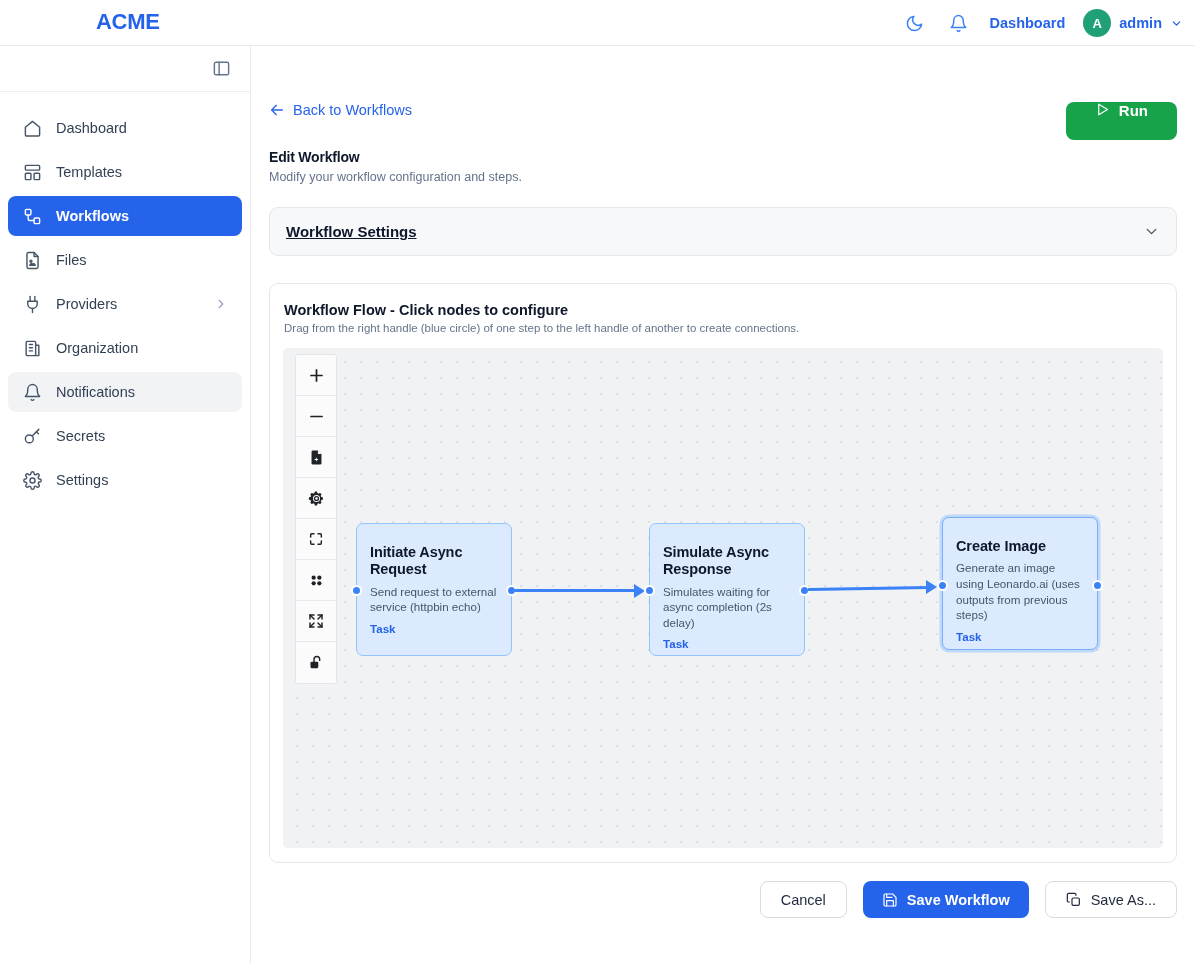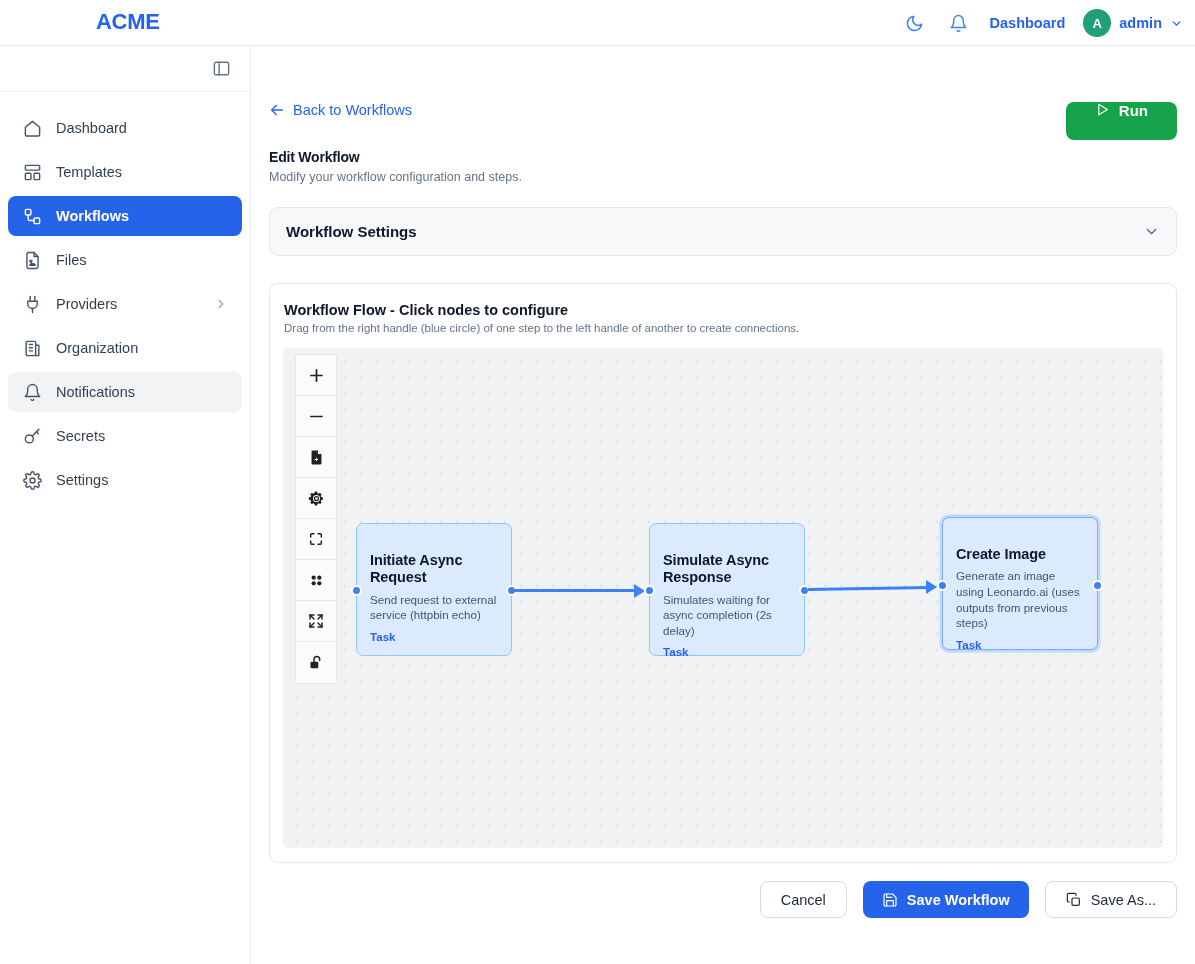--- a/index.html
+++ b/index.html
@@ -87,21 +87,21 @@
     display: flex; align-items: flex-start; gap: 9px; cursor: pointer; border: none;
   }
 
   
   .settings-panel {
     margin-top: 23px; height: 49px;
     background: #f6f8fa; border: 1px solid #e5e8eb; border-radius: 9px;
     display: flex; align-items: center; justify-content: space-between;
     padding: 0 16px; cursor: pointer;
   }
-  .settings-title { font-size: 15px; font-weight: bold; color: #0f172a; }
+  .settings-title { font-size: 15px; font-weight: bold; color: #0f172a; text-decoration: underline; }
   .chev-dn { color: #475569; display:flex; }
 
   
   .flow-card {
     margin-top: 27px; height: 580px;
     background: #ffffff; border: 1px solid #e5e8eb; border-radius: 9px;
     padding: 18px 13px 13px 13px;
   }
   .flow-title { font-size: 14.5px; font-weight: bold; color: #0f172a; padding-left: 1px; }
   .flow-sub { font-size: 11.5px; color: #64748b; margin-top: 4px; padding-left: 1px; }
@@ -124,21 +124,21 @@
   .cv-btn {
     height: 41px; display: flex; align-items: center; justify-content: center;
     border-bottom: 1px solid #e6e8ea; color: #1f2328; cursor: pointer; background: #fbfbfb;
   }
   .cv-btn:last-child { border-bottom: none; }
 
   
   .node {
     position: absolute;
     background: #dbeafe; border: 1px solid #93c5fd; border-radius: 7px;
-    padding: 28px 13px 10px 13px;
+    padding: 20px 13px 10px 13px;
   }
   .node.selected { border: 1.6px solid #7aaefb; box-shadow: 0 0 0 2.5px rgba(147,197,253,.55); }
   .node-title { font-size: 14.5px; font-weight: bold; color: #0f172a; line-height: 1.19; letter-spacing: -0.1px; }
   .node-desc { font-size: 11.6px; color: #475569; line-height: 1.35; margin-top: 5px; }
   .node-type { font-size: 11.6px; color: #2563eb; font-weight: bold; margin-top: 7px; }
 
   .handle {
     position: absolute; width: 11px; height: 11px; border-radius: 50%;
     background: #3b82f6; border: 2px solid #ffffff; cursor: crosshair;
   }

